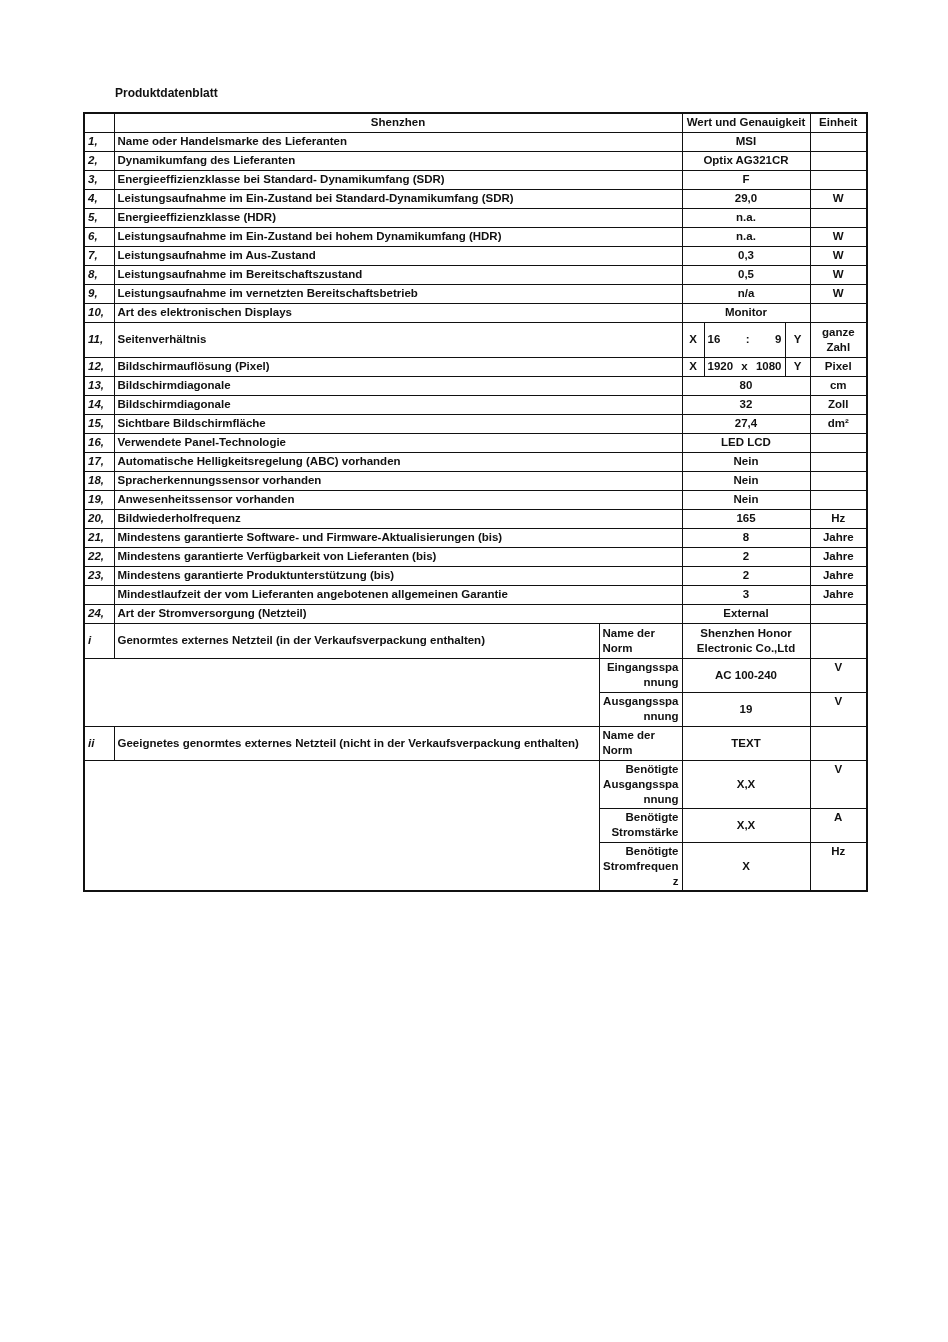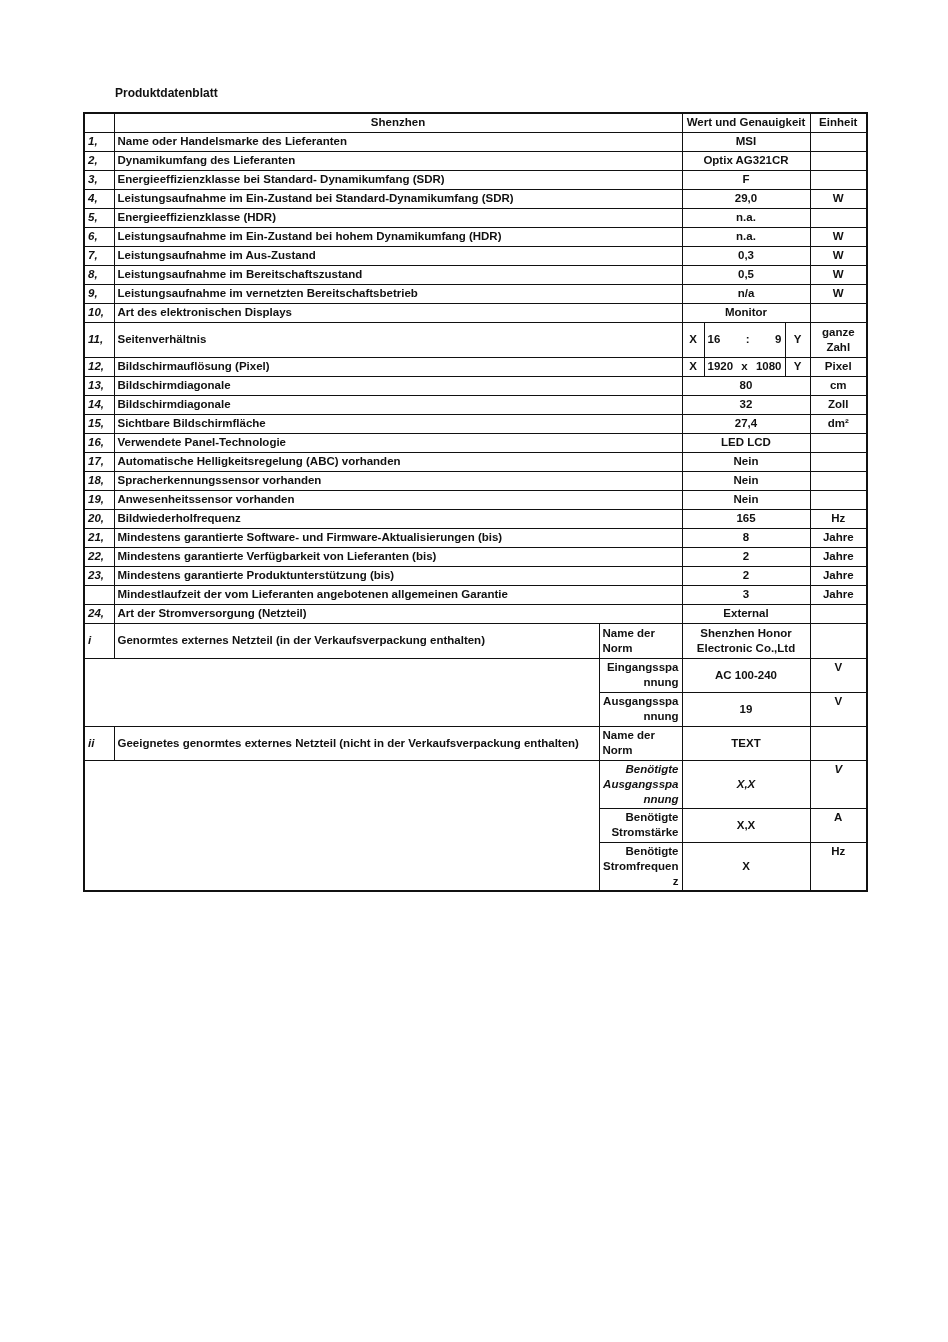--- a/index.html
+++ b/index.html
@@ -277,21 +277,21 @@
           <td class="value" colspan="3">19</td>
           <td class="unit top">V</td>
         </tr>
         <tr style="height: 34px;">
           <td class="num">ii</td>
           <td class="label">Geeignetes genormtes externes Netzteil (nicht in der Verkaufsverpackung enthalten)</td>
           <td class="sublabel centered">Name der Norm</td>
           <td class="value" colspan="3">TEXT</td>
           <td class="unit top"></td>
         </tr>
-        <tr style="height: 46px; font-style: italic;">
+        <tr style="height: 46px;">
           <td class="merged" colspan="2" rowspan="3"></td>
           <td class="sublabel">Benötigte Ausgangsspannung</td>
           <td class="value" colspan="3">X,X</td>
           <td class="unit top">V</td>
         </tr>
         <tr style="height: 34px;">
           <td class="sublabel">Benötigte Stromstärke</td>
           <td class="value" colspan="3">X,X</td>
           <td class="unit top">A</td>
         </tr>

